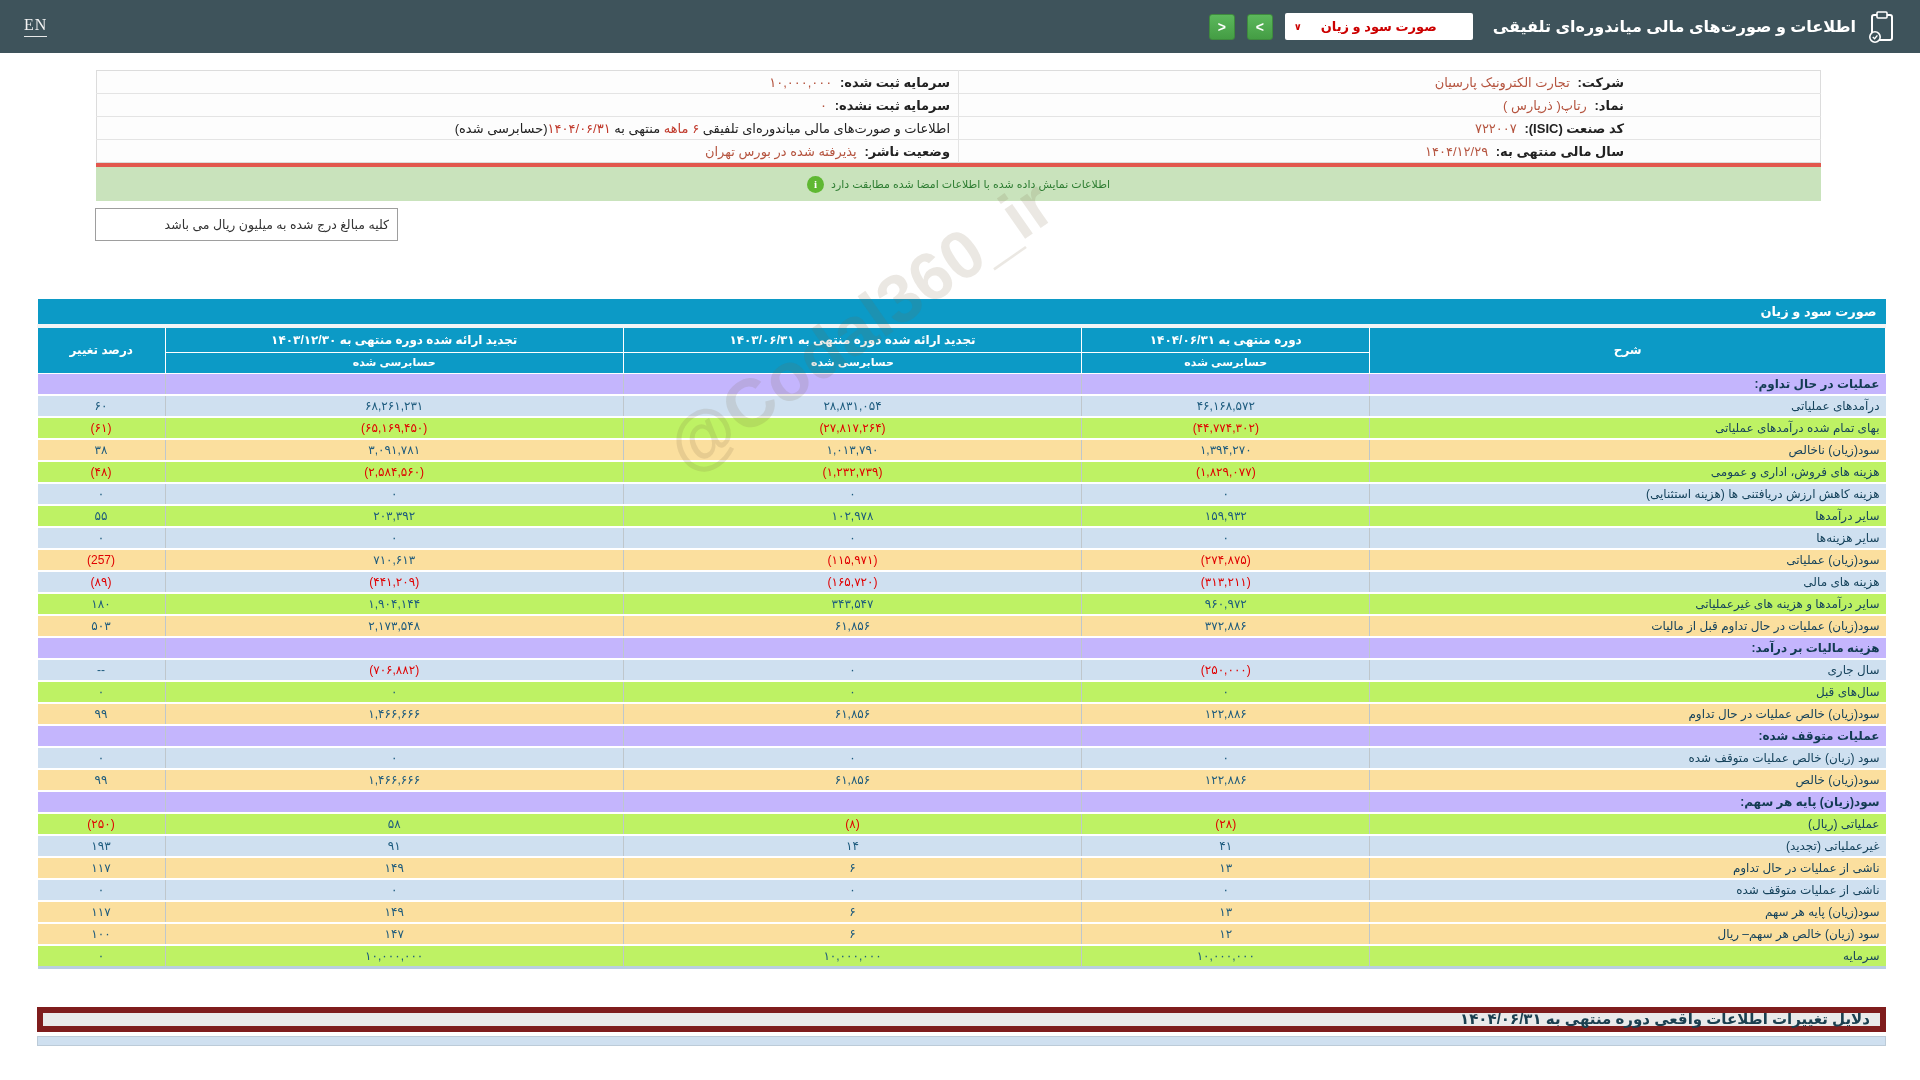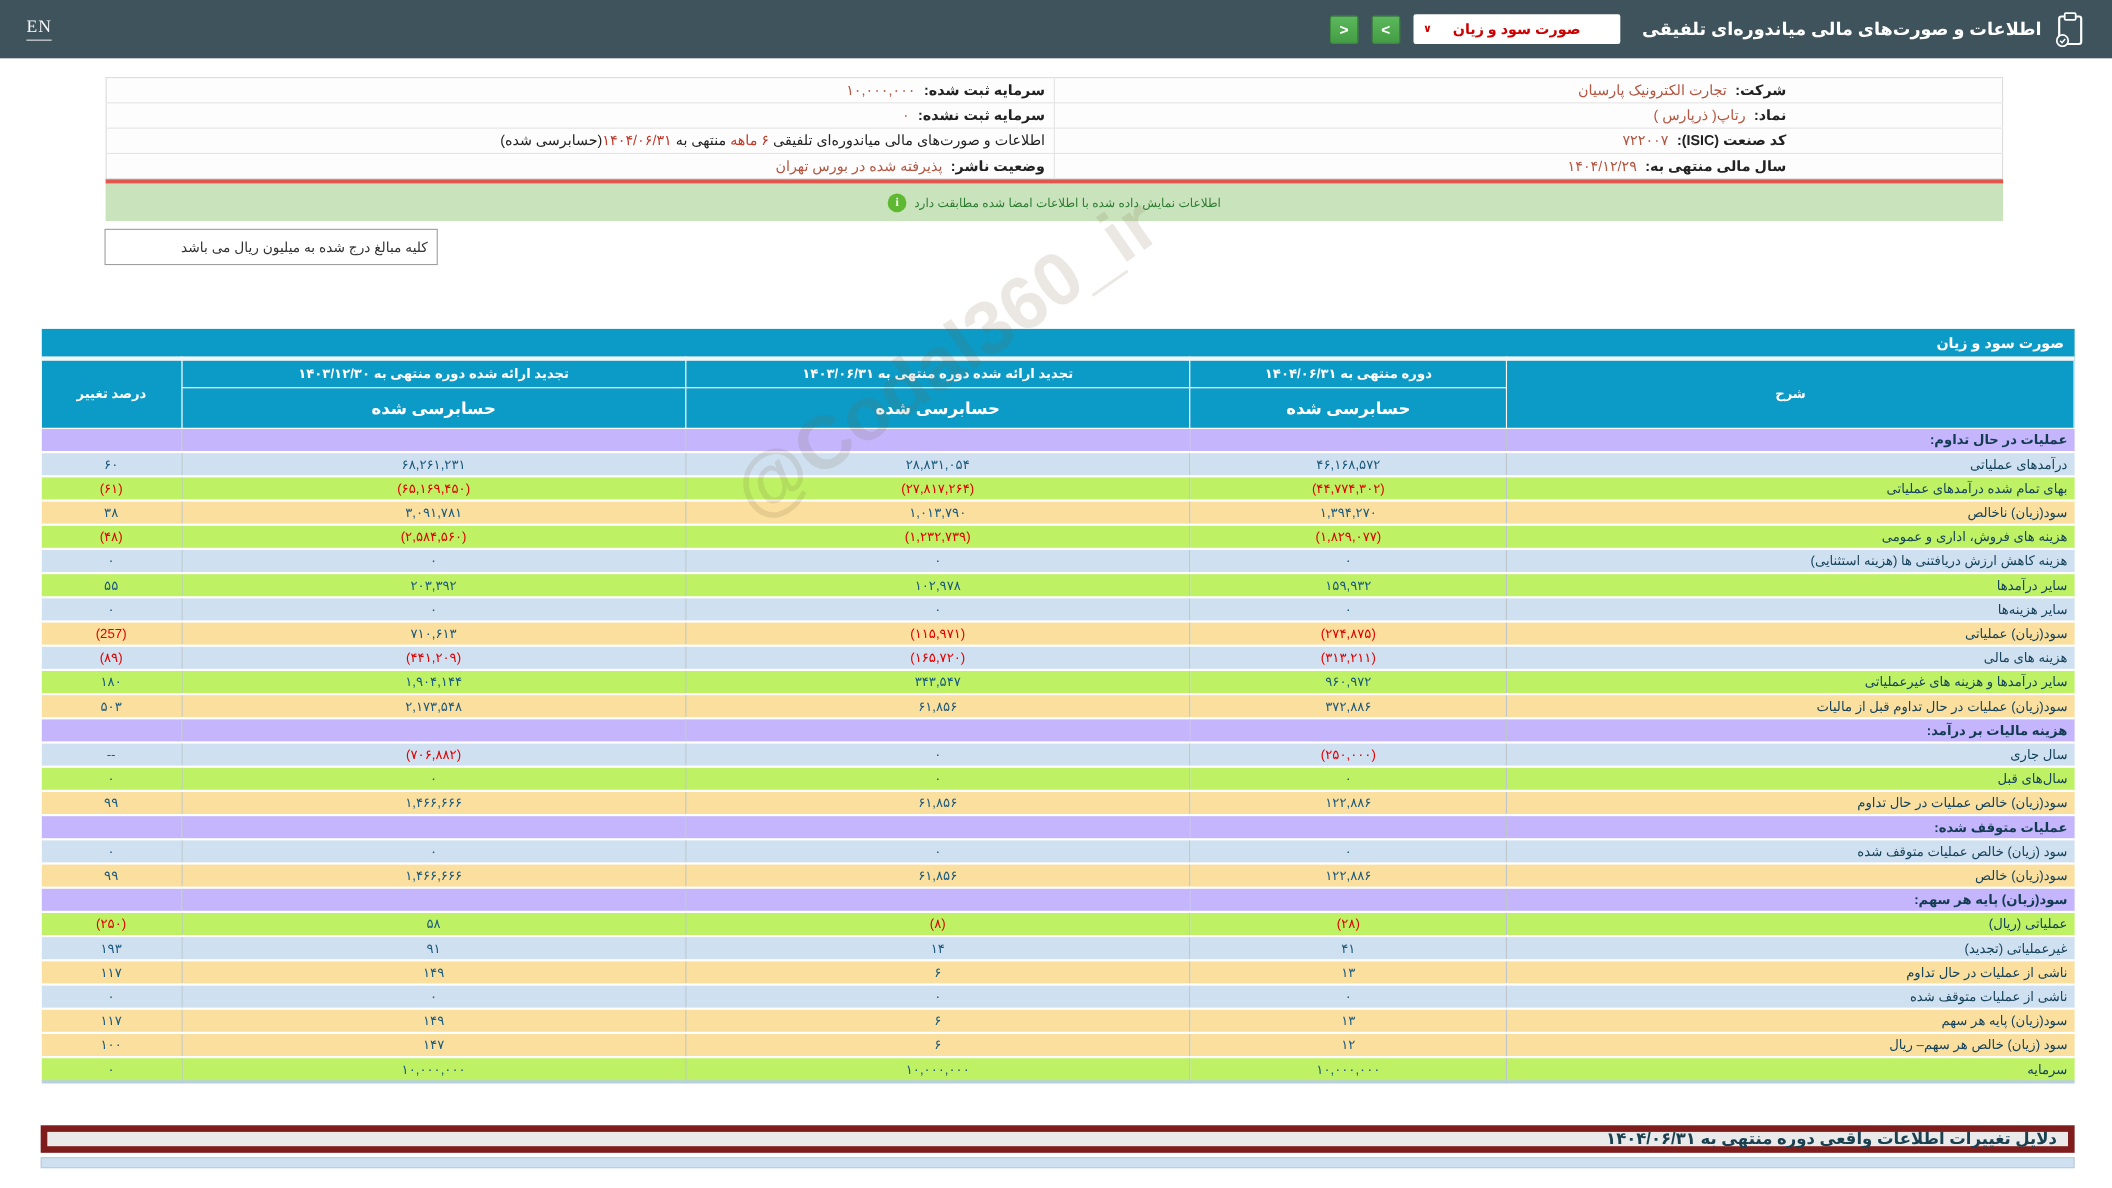--- a/index.html
+++ b/index.html
@@ -75,21 +75,21 @@
   table.statement col.c-pct  { width: 6.9%; }
 
   th.title-bar {
     background: #0c9ac6; color: #fff; text-align: right; font-size: 13px; font-weight: bold;
     height: 27px; padding: 0 9px; border-bottom: 4px solid #f2f5f6;
   }
   thead th.colhead {
     background: #0c9ac6; color: #fff; font-size: 12px; font-weight: bold;
     border: 1px solid #fff; text-align: center; height: 26px; padding: 2px 4px;
   }
-  thead th.sub { height: 37px; font-size: 15px; }
+  thead th.sub { height: 21px; font-size: 11px; }
 
   tbody td {
     height: 22px; font-size: 12px; border-bottom: 2px solid #fff;
     border-left: 1px solid #bfc7cc; vertical-align: middle;
   }
   tbody td:last-child { border-left: none; }
   tbody td.desc { text-align: right; padding: 0 6px; color: #16435c; }
   tbody td.val  { text-align: center; color: #1c5a7d; direction: ltr; }
   tbody td.neg  { color: #e00000; }
   tr.tone-gray td   { background: #c4b5fd; }

